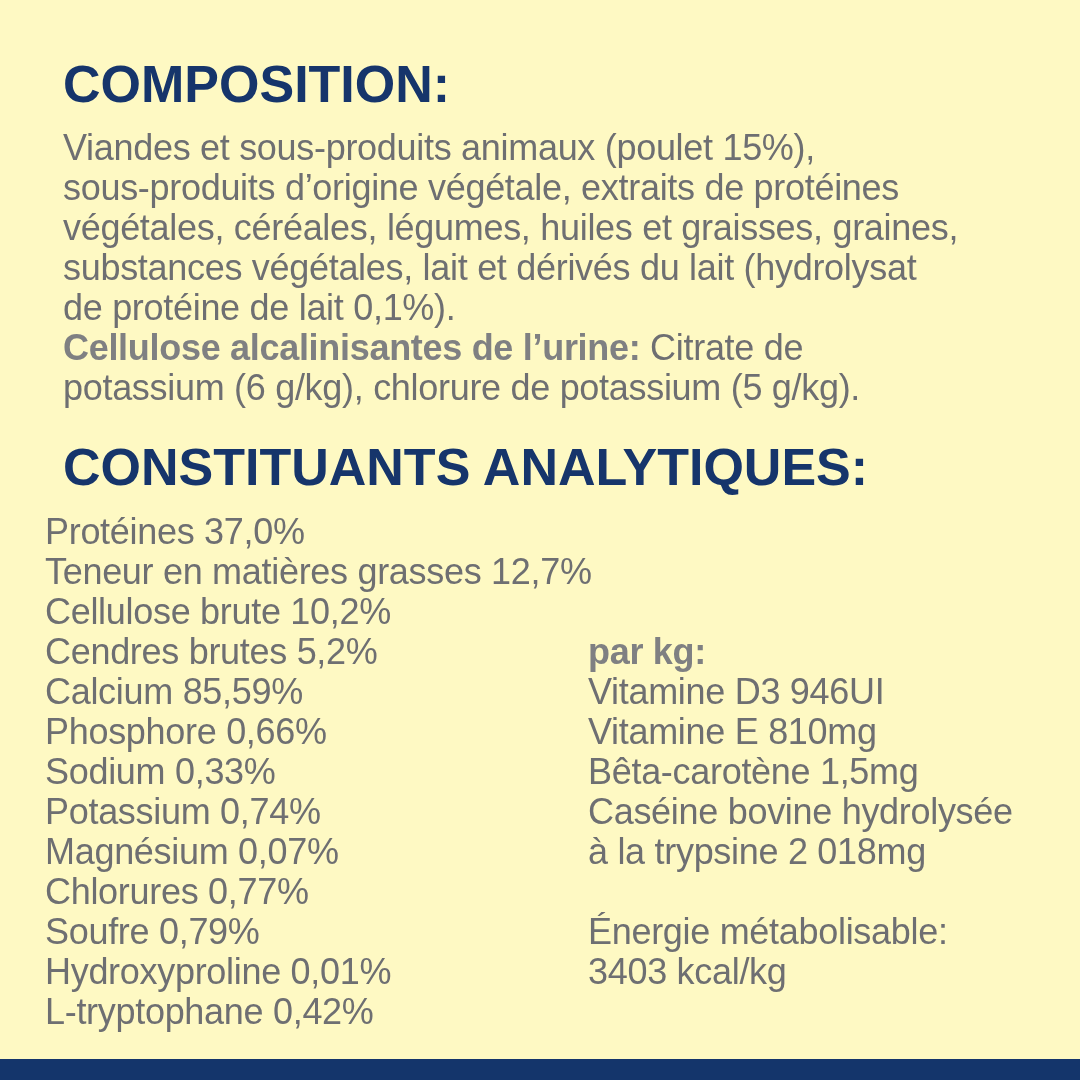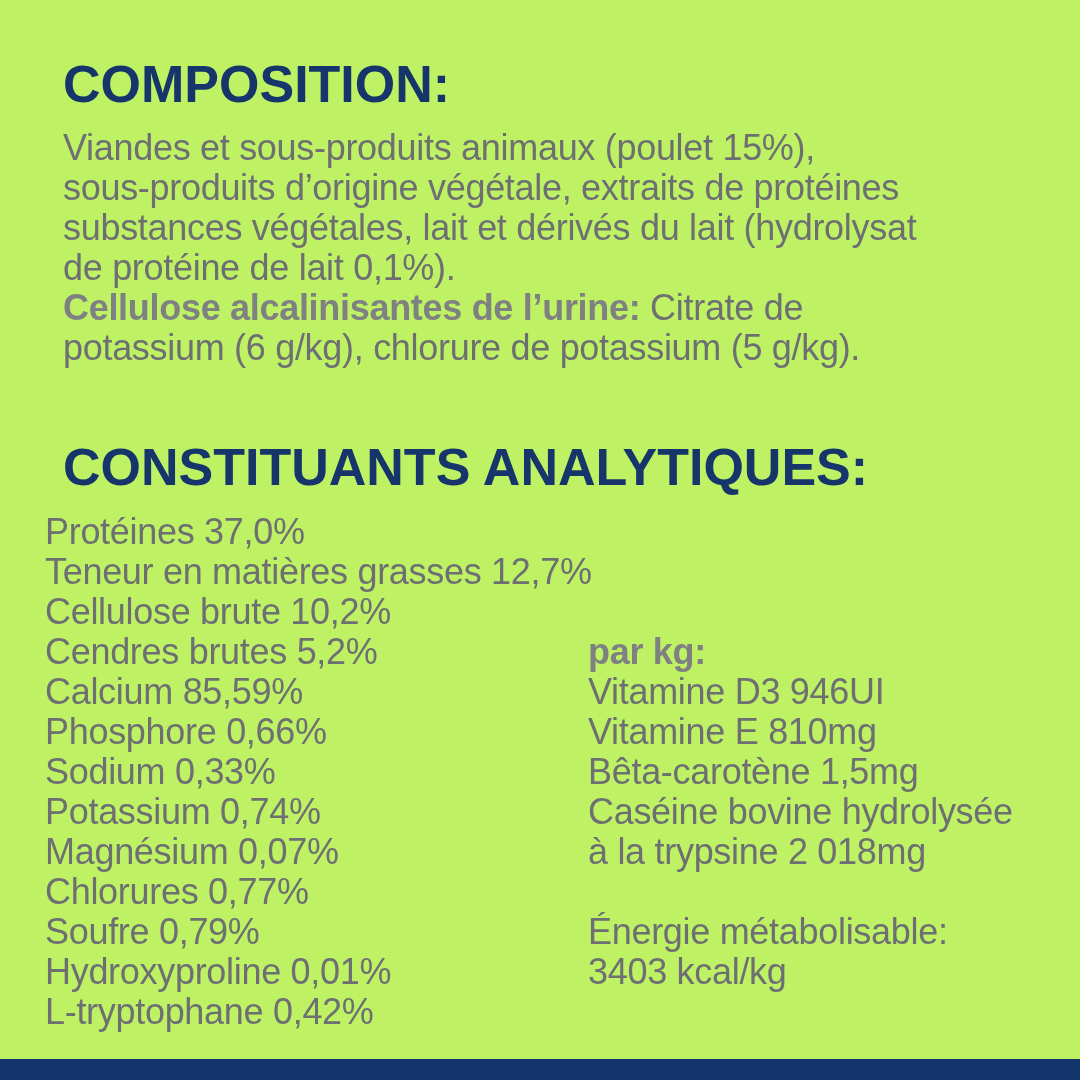--- a/index.html
+++ b/index.html
@@ -4,21 +4,21 @@
 <style>
   html, body { margin: 0; padding: 0; }
   body {
     width: 1080px; height: 1080px;
     background: #ffffff;
     font-family: "Liberation Sans", sans-serif;
   }
   .page {
     position: relative;
     width: 1080px; height: 1080px;
-    background: #bef264;
+    background: #fef9c3;
     overflow: hidden;
   }
   .heading {
     position: absolute;
     left: 63px;
     margin: 0;
     color: #16356b;
     font-size: 52px;
     font-weight: 800;
     line-height: 1;
@@ -63,20 +63,21 @@
 </head>
 <body>
 
 <div class="page">
 
   <h1 class="heading comp-heading">COMPOSITION:</h1>
 
   <div class="body-text composition-para">
     <div class="line">Viandes et sous-produits animaux (poulet 15%),</div>
     <div class="line">sous-produits d’origine végétale, extraits de protéines</div>
+    <div class="line">végétales, céréales, légumes, huiles et graisses, graines,</div>
     <div class="line">substances végétales, lait et dérivés du lait (hydrolysat</div>
     <div class="line">de protéine de lait 0,1%).</div>
     <div class="line"><span class="bold-gray">Cellulose alcalinisantes de l’urine:</span><span> Citrate de</span></div>
     <div class="line">potassium (6 g/kg), chlorure de potassium (5 g/kg).</div>
   </div>
 
   <h1 class="heading anal-heading">CONSTITUANTS ANALYTIQUES:</h1>
 
   <div class="body-text col-left">
     <div class="line">Protéines 37,0%</div>

